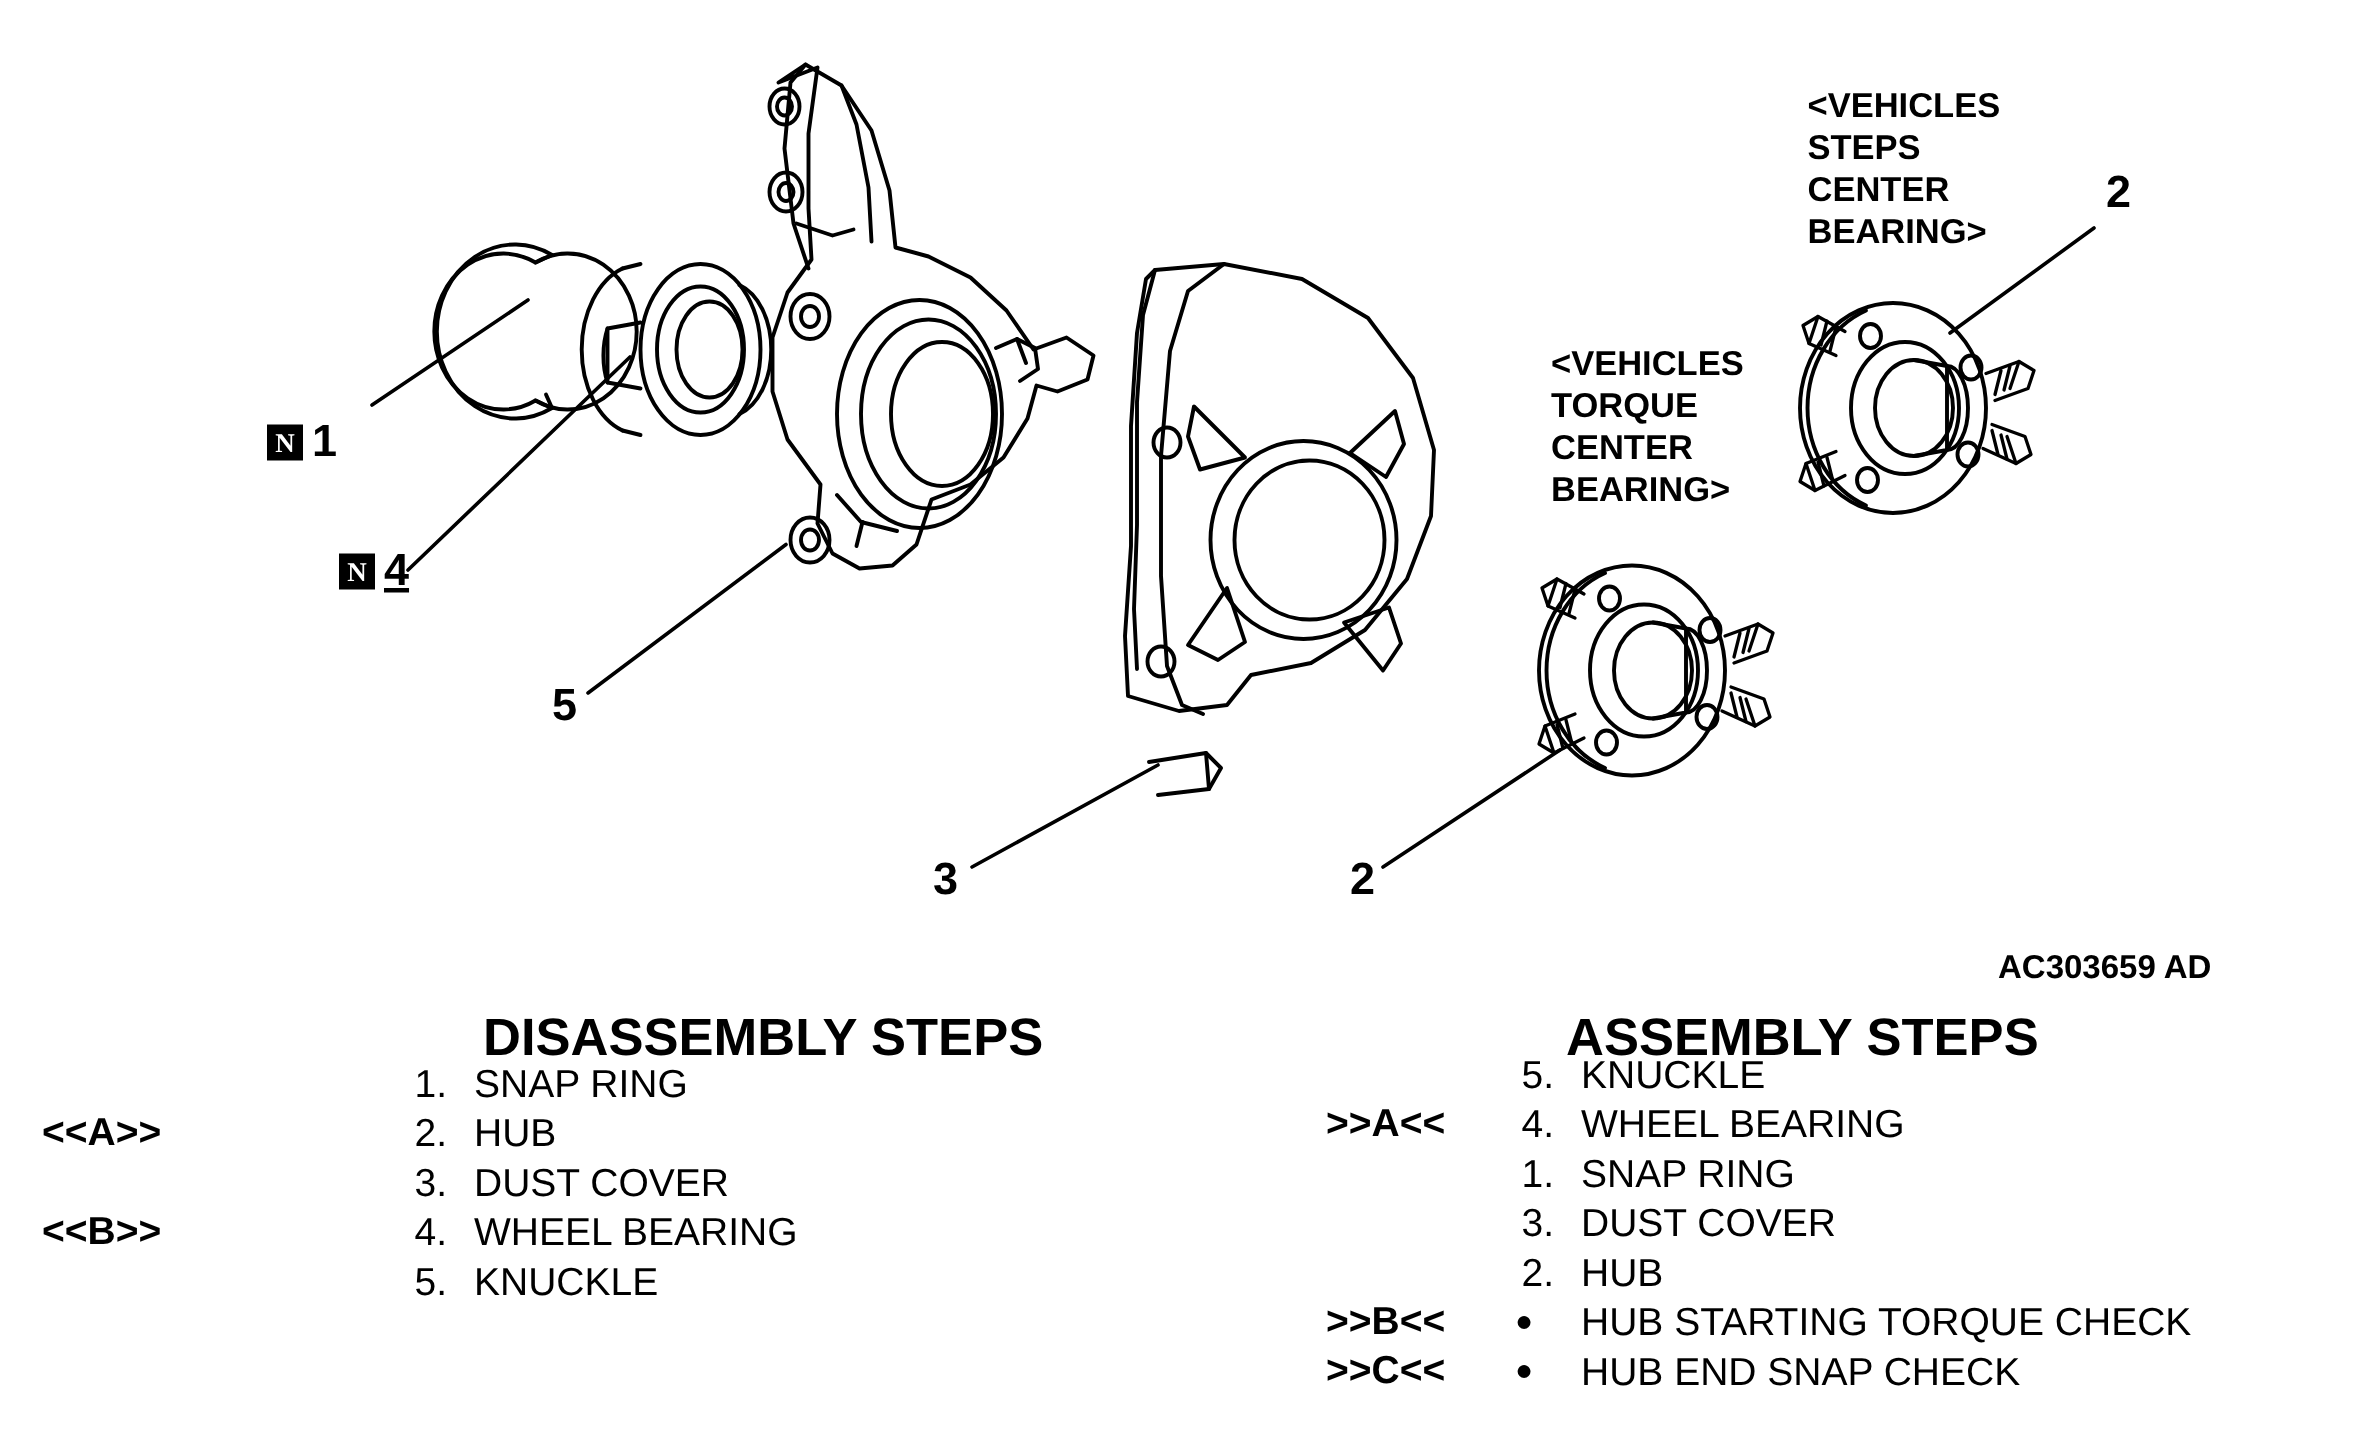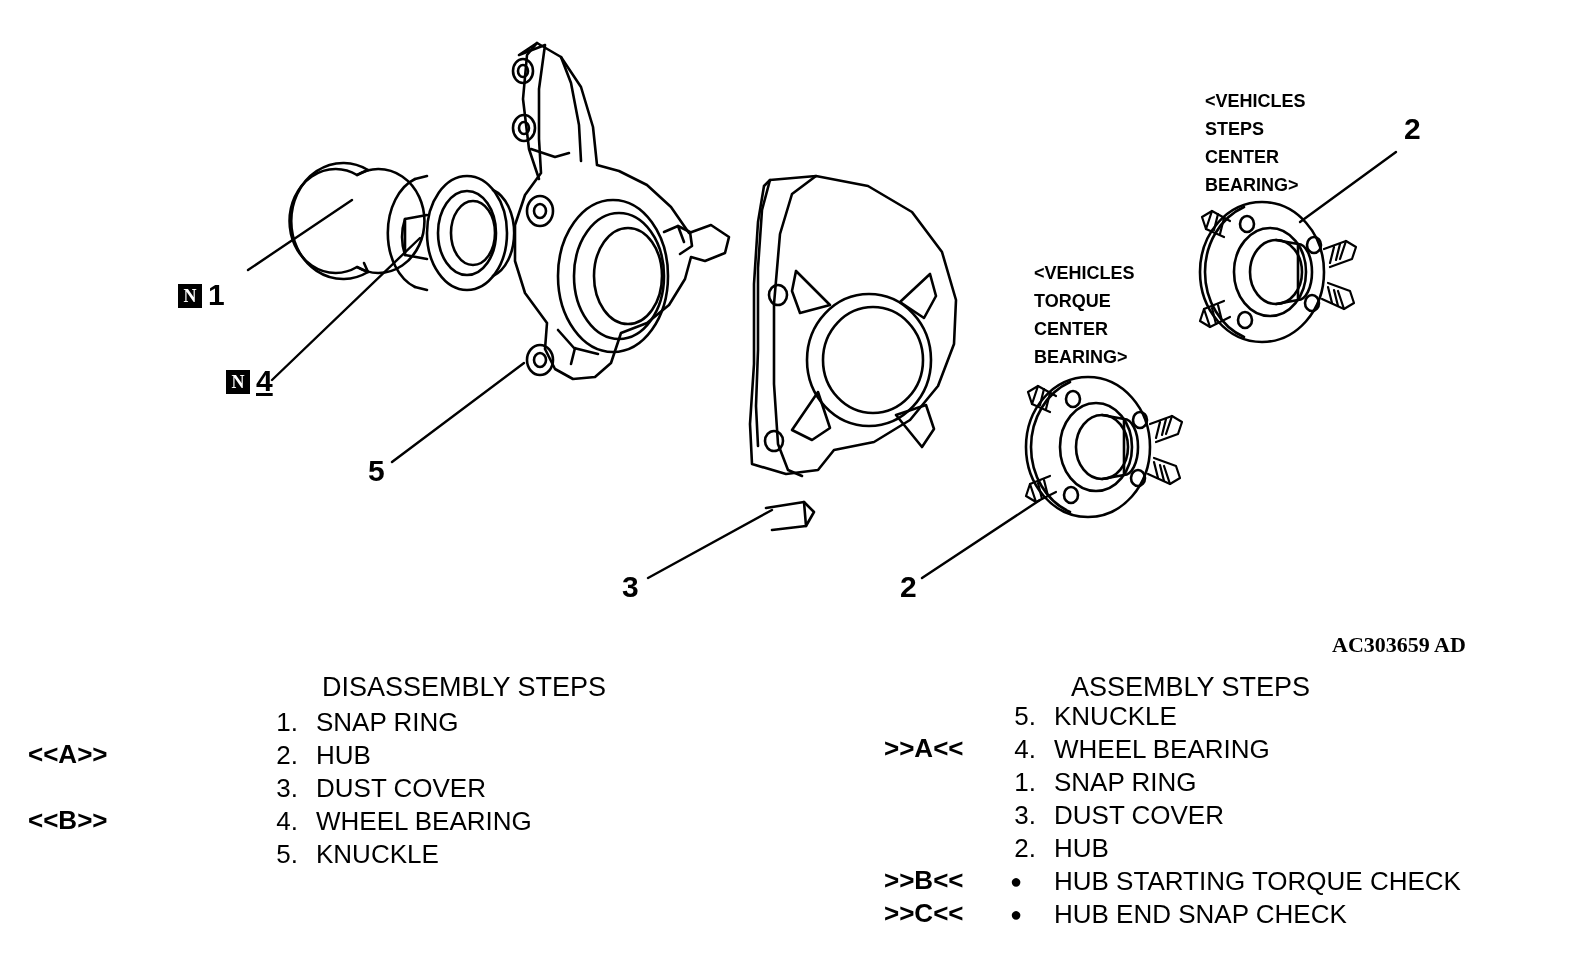--- a/index.html
+++ b/index.html
@@ -44,43 +44,41 @@
     font-weight: bold;
     text-align: center;
     line-height: 24px;
     vertical-align: 3px;
     margin-right: 6px;
     font-family: "Liberation Serif", serif;
   }
   .note {
     position: absolute;
     font-weight: bold;
-    font-size: 18px;
+    font-size: 23px;
     line-height: 28px;
     white-space: nowrap;
-    margin-top: 31px;
   }
   .figcode {
     position: absolute;
     font-weight: bold;
     font-size: 22px;
     letter-spacing: 0px;
-    font-family: Liberation Serif, serif;
   }
   #steps {
     position: absolute;
     left: 0;
     top: 660px;
     width: 1584px;
     height: 294px;
   }
   .col-title {
     position: absolute;
-    font-weight: normal;
-    font-size: 27px;
+    font-weight: bold;
+    font-size: 35px;
     white-space: nowrap;
   }
   .steplist {
     position: absolute;
     margin: 0;
     padding: 0;
     list-style: none;
   }
   .steplist li {
     height: 33px;
@@ -300,21 +298,21 @@
         <span class="lbl">WHEEL BEARING</span>
       </li>
     <li>
         <span class="num">5.</span>
         <span class="lbl">KNUCKLE</span>
       </li>
   </ul>
   <div class="marker" style="left:28px; top:79px;">&lt;&lt;A&gt;&gt;</div>
   <div class="marker" style="left:28px; top:145px;">&lt;&lt;B&gt;&gt;</div>
 
-  <div class="col-title" style="left:1071px; top:12px;">ASSEMBLY STEPS</div>
+  <div class="col-title" style="left:1044px; top:12px;">ASSEMBLY STEPS</div>
   <ul class="steplist" style="left:996px; top:40px;">
     <li>
         <span class="num">5.</span>
         <span class="lbl">KNUCKLE</span>
       </li>
     <li>
         <span class="num">4.</span>
         <span class="lbl">WHEEL BEARING</span>
       </li>
     <li>

